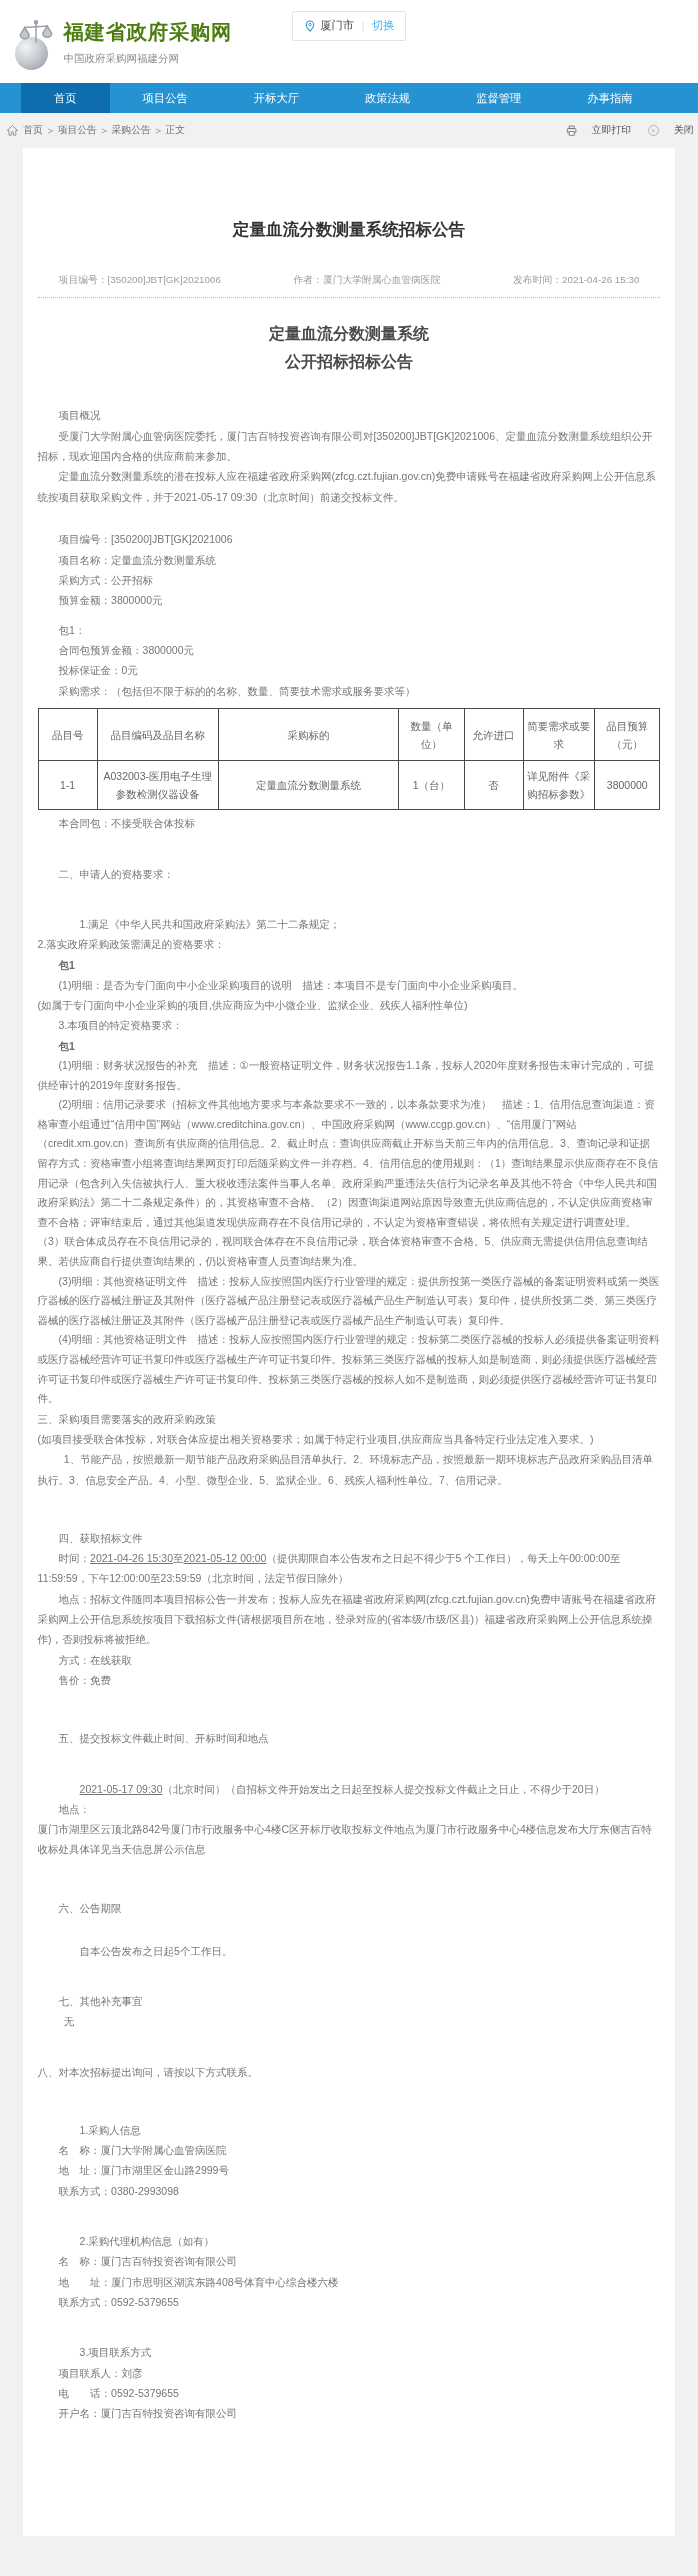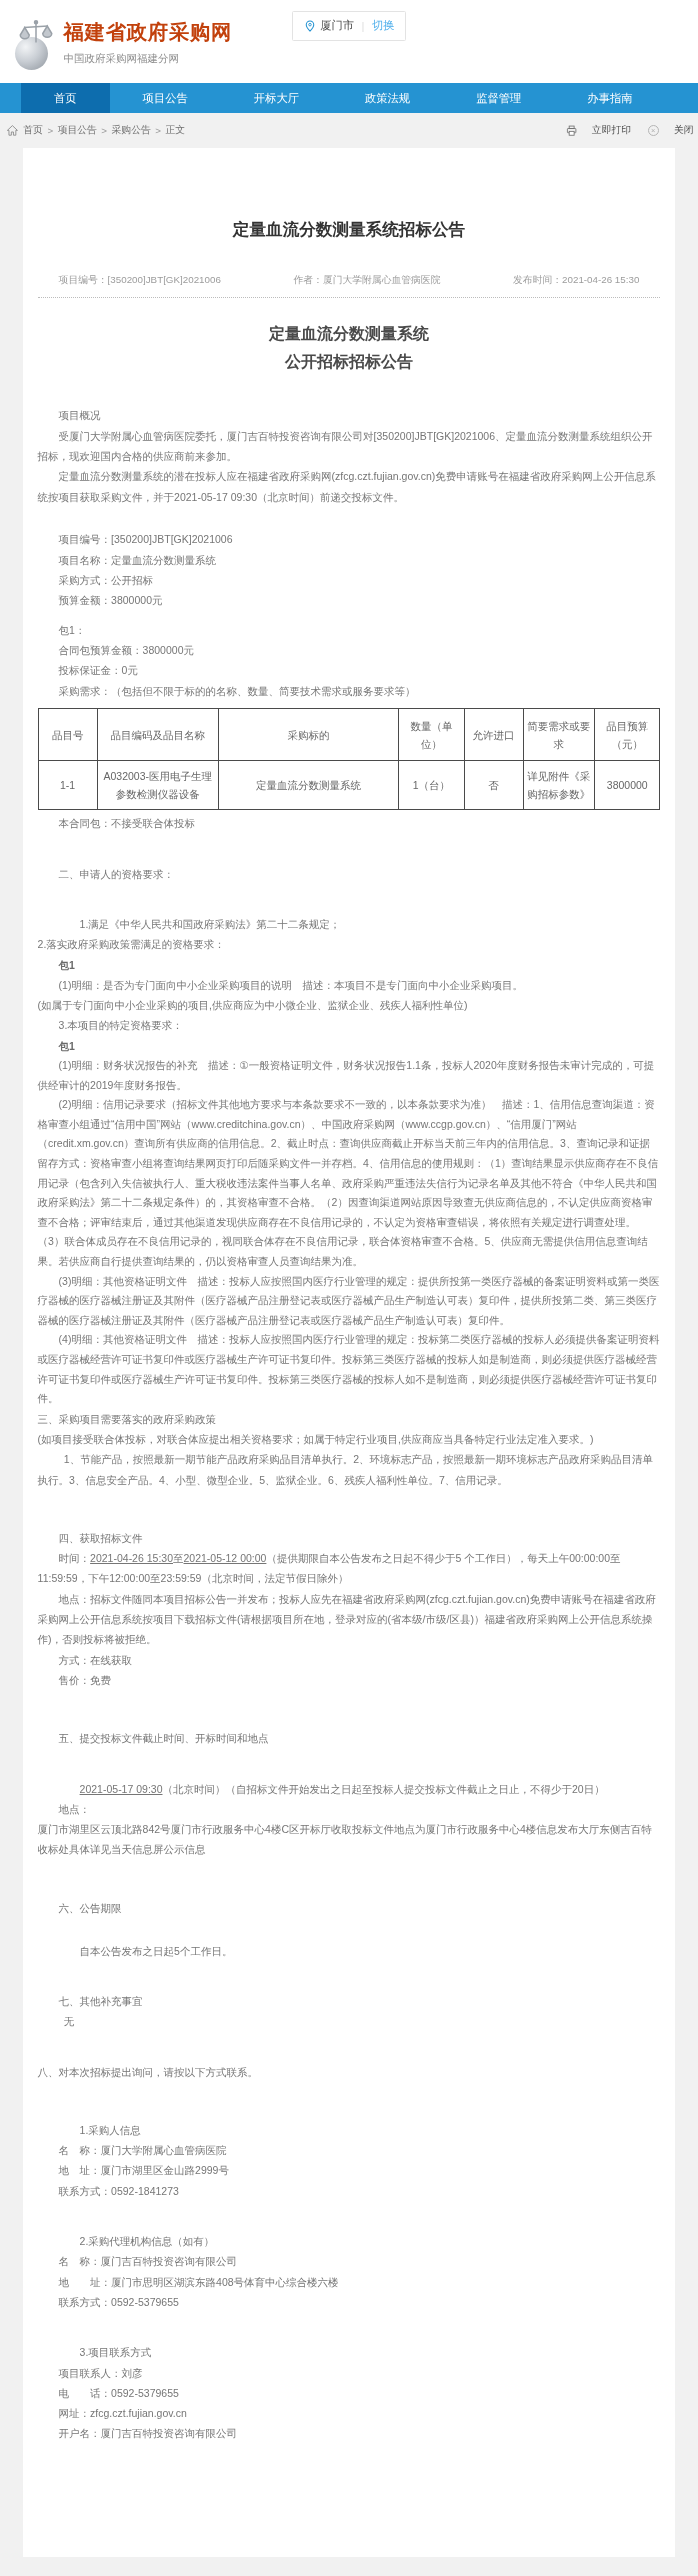--- a/index.html
+++ b/index.html
@@ -10,21 +10,21 @@
     color:#777;
   }
   
   .site-header { background:#fff; height:83px; display:flex; align-items:center; padding:0 9px; }
   .logo-wrap { width:44px; height:56px; display:flex; flex-direction:column; align-items:center; justify-content:flex-end; margin-right:10.5px; }
   .logo-sphere { width:33px; height:33px; border-radius:50%;
     background:radial-gradient(circle at 32% 30%, #f2f4f6 0%, #c9ced4 45%, #8d949c 100%);
     position:relative; }
   .logo-scale { position:absolute; top:-16.6px; left:3px; color:#9aa1a8; }
   .site-title-block { display:flex; flex-direction:column; justify-content:center; }
-  .site-title { font-size:20.3px; font-weight:bold; color:#c2410c; letter-spacing:0.8px; }
+  .site-title { font-size:20.3px; font-weight:bold; color:#4d7c0f; letter-spacing:0.8px; }
   .site-sub { font-size:10.5px; color:#8d8d8d; margin-top:6px; }
   .city-box { margin-left:60px; align-self:flex-start; margin-top:10.5px;
     border:0.8px solid #e3e3e3; border-radius:1.5px; padding:6.8px 10.5px;
     display:flex; align-items:center; font-size:11.3px; background:#fff; }
   .city-name { color:#4a4a4a; margin:0 7.5px 0 4.5px; }
   .city-divider { color:#e0e0e0; margin-right:7.5px; }
   .city-switch { color:#53b1ec; cursor:pointer; }
   
   .main-nav { background:#2593d2; height:30px; display:flex; align-items:stretch; padding-left:21px; }
   .nav-item { color:#fff; font-size:11.3px; display:flex; align-items:center; padding:0 33px; cursor:pointer; }
@@ -260,35 +260,34 @@
     <p class="pl25">无</p>
 
     <div class="g40"></div>
 
     <p>八、对本次招标提出询问，请按以下方式联系。</p>
     <div class="g50"></div>
 
     <p class="pl4">1.采购人信息</p>
     <p class="pl2">名　称：厦门大学附属心血管病医院</p>
     <p class="pl2">地　址：厦门市湖里区金山路2999号</p>
-    <p class="pl2">联系方式：0592-1841273</p>
+    <p class="pl2">联系方式：0380-2993098</p>
 
     <div class="g40"></div>
 
     <p class="pl4">2.采购代理机构信息（如有）</p>
     <p class="pl2">名　称：厦门吉百特投资咨询有限公司</p>
     <p class="pl2">地　　址：厦门市思明区湖滨东路408号体育中心综合楼六楼</p>
     <p class="pl2">联系方式：0592-5379655</p>
 
     <div class="g40"></div>
 
     <p class="pl4">3.项目联系方式</p>
     <p class="pl2">项目联系人：刘彦</p>
     <p class="pl2">电　　话：0592-5379655</p>
-    <p class="pl2">网址：zfcg.czt.fujian.gov.cn</p>
     <p class="pl2">开户名：厦门吉百特投资咨询有限公司</p>
 
     <div style="height:113px"></div>
 
   </div>
 
 </main>
 
 
 </body></html>

